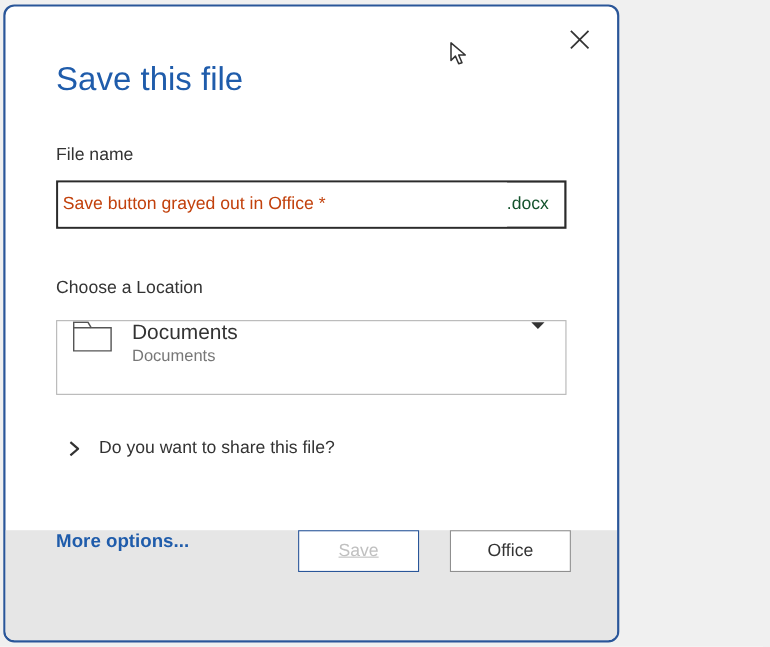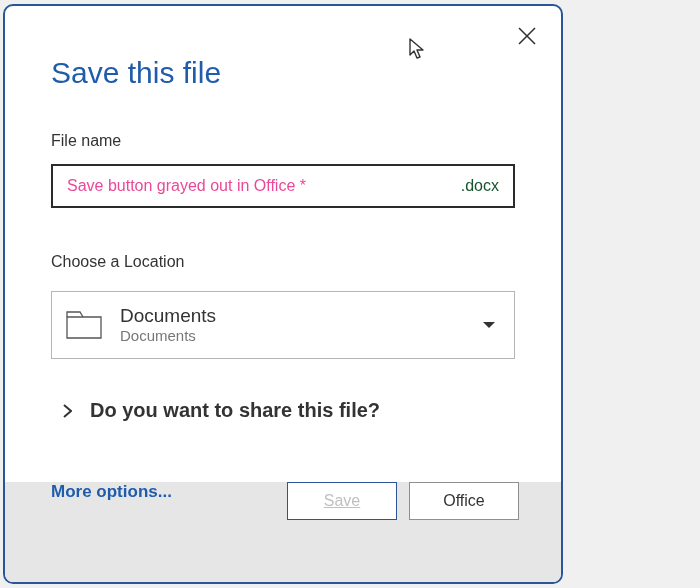--- a/index.html
+++ b/index.html
@@ -62,40 +62,40 @@
       align-items: stretch;
       border: 2px solid #2b2b2b;
       padding: 0;
       height: 44px;
       margin-bottom: 45px;
     }
     .filename-input {
       flex: 1;
       border: none;
       outline: none;
-      padding: 0 14px;
+      padding: 0 4px;
       font-size: 16px;
       font-family: inherit;
-      color: #ec4899;
+      color: #c2410c;
     }
     .extension {
       display: flex;
       align-items: center;
       padding-right: 14px;
       color: #14532d;
       font-size: 16px;
     }
     .location-label {
       margin-bottom: 20px;
     }
     .location-dropdown {
       border: 1px solid #b5b5b5;
       height: 68px;
       display: flex;
-      align-items: center;
+      align-items: flex-start;
       padding: 0 18px 0 14px;
       cursor: pointer;
       margin-bottom: 40px;
     }
     .folder-icon {
       width: 36px;
       height: 28px;
       margin-right: 18px;
       flex-shrink: 0;
     }
@@ -122,22 +122,22 @@
       align-items: center;
       padding-left: 12px;
       cursor: pointer;
     }
     .chevron-right {
       width: 9px;
       height: 14px;
       margin-right: 18px;
     }
     .share-text {
-      font-size: 20px;
-      font-weight: 700;
+      font-size: 16px;
+      font-weight: 400;
       color: #333;
     }
     .footer {
       background: #e6e6e6;
       height: 100px;
       display: flex;
       align-items: flex-start;
       padding: 0 42px 0 46px;
     }
     .more-options {
@@ -146,21 +146,21 @@
       font-weight: 600;
       cursor: pointer;
       flex: 1;
     }
     .btn {
       width: 110px;
       height: 38px;
       font-size: 16px;
       font-family: inherit;
       cursor: pointer;
-      margin-left: 12px;
+      margin-left: 28px;
       background: #fff;
     }
     .btn-save {
       border: 1px solid #2a5699;
       color: #c0c0c0;
       text-decoration: underline;
       text-decoration-color: #c0c0c0;
     }
     .btn-cancel {
       border: 1px solid #8f8f8f;

